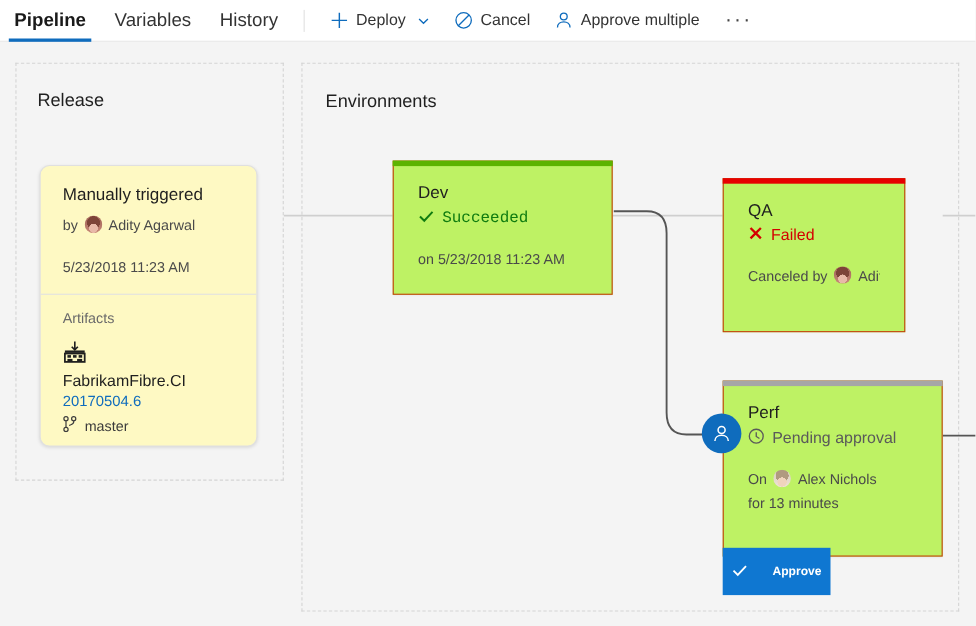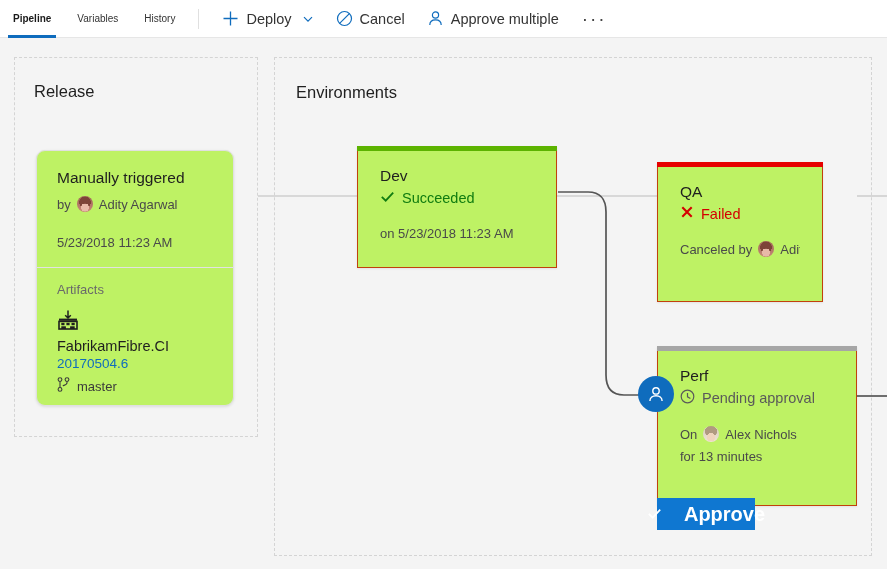--- a/index.html
+++ b/index.html
@@ -15,21 +15,21 @@
 
   
   .toolbar {
     position: absolute; left: 0; top: 0; width: 887px; height: 38px;
     background: #ffffff;
     border-bottom: 1px solid #e6e6e6;
     display: flex; align-items: center;
   }
   .tab {
     position: relative; height: 38px; display: flex; align-items: center;
-    padding: 0 13px; font-size: 10px; color: #333; cursor: pointer;
+    padding: 0 13px; font-size: 17px; color: #333; cursor: pointer;
   }
   .tab.active { font-weight: bold; color: #1a1a1a; }
   .tab.active::after {
     content: ""; position: absolute; left: 8px; right: 8px; bottom: 0;
     height: 3px; background: #0f6cbd;
   }
   .tb-sep { width: 1px; height: 20px; background: #e0e0e0; margin: 0 12px 0 10px; }
   .tb-cmd {
     height: 38px; display: flex; align-items: center; gap: 7px;
     padding: 16px 11px; font-size: 14.5px; color: #333; cursor: pointer;
@@ -51,21 +51,21 @@
   .panel-title {
     position: absolute; font-size: 16.5px; color: #1f1f1f;
     font-weight: normal;
   }
   #release-title { left: 34px; top: 82px; }
   #env-title     { left: 296px; top: 83px; }
 
   
   #release-card {
     position: absolute; left: 36px; top: 150px; width: 198px; height: 256px;
-    background: #bef264; border: 1px solid #e0e0e0; border-radius: 9px;
+    background: #fef9c3; border: 1px solid #e0e0e0; border-radius: 9px;
     box-shadow: 0 1px 3px rgba(0,0,0,0.10);
     overflow: hidden;
   }
   .rc-top { padding: 18px 20px 0 20px; }
   .rc-title { font-size: 15.5px; color: #1f1f1f; margin-bottom: 9px; }
   .rc-by { font-size: 13px; color: #4a4a4a; display: flex; align-items: center; gap: 6px; margin-bottom: 23px; }
   .rc-date { font-size: 13px; color: #4a4a4a; }
   .rc-div { height: 1px; background: #e2e2e2; margin: 17px 0 0 0; }
   .rc-bottom { padding: 14px 20px 0 20px; }
   .rc-artifacts-label { font-size: 13px; color: #6a6a6a; margin-bottom: 13px; }
@@ -110,23 +110,23 @@
   
   #perf-badge {
     position: absolute; left: 638px; top: 376px; width: 36px; height: 36px;
     border-radius: 50%; background: #0f6cbd;
     display: flex; align-items: center; justify-content: center;
     z-index: 6;
   }
 
   
   #approve-btn {
-    position: absolute; left: 657px; top: 498px; width: 98px; height: 32px;
+    position: absolute; left: 657px; top: 498px; width: 98px; height: 43px;
     background: #0f77d1; border: none; color: #ffffff;
-    font-family: "Liberation Sans", sans-serif; font-size: 20px; font-weight: bold;
+    font-family: "Liberation Sans", sans-serif; font-size: 11px; font-weight: bold;
     display: flex; align-items: center; justify-content: center; gap: 22px;
     cursor: pointer;
   }
 
   
   #connectors { position: absolute; left: 0; top: 0; width: 887px; height: 569px; pointer-events: none; }
 </style>
 </head>
 <body>
 
@@ -242,21 +242,21 @@
         </span>
         <span>master</span>
       </div>
     </div>
   </div>
 
   <div class="env-card" id="card-dev">
     <div class="env-accent" style="background:#5cb300;"></div>
     <div class="env-body">
       <div class="env-name">Dev</div>
-      <div class="env-status" style="color:#107c10;">
+      <div class="env-status" style="color:#107c10;font-family:Liberation Mono, monospace;">
         <span>
           <svg width="15" height="15" viewBox="0 0 15 15">
               <path d="M1.8 7.8l3.9 3.9L13.2 3.6" stroke="#107c10" stroke-width="1.8" fill="none"></path>
             </svg>
         </span>
         <span>Succeeded</span>
       </div>
       <div class="env-meta env-meta-1">on 5/23/2018 11:23 AM</div>
     </div>
   </div>

